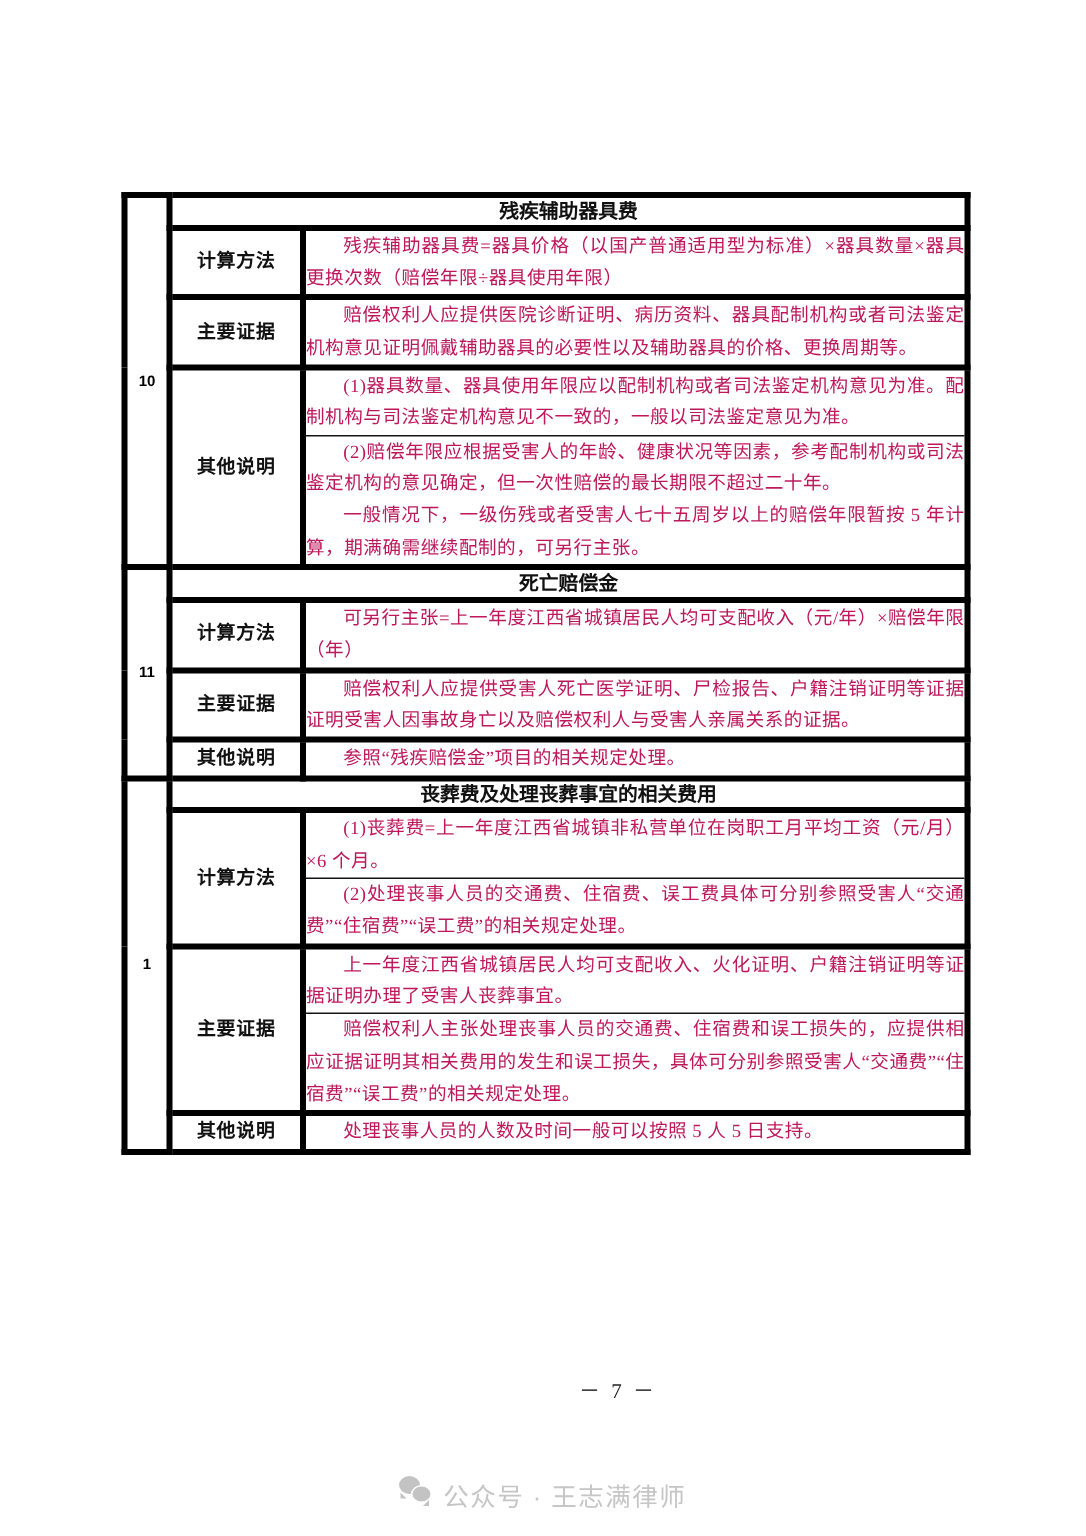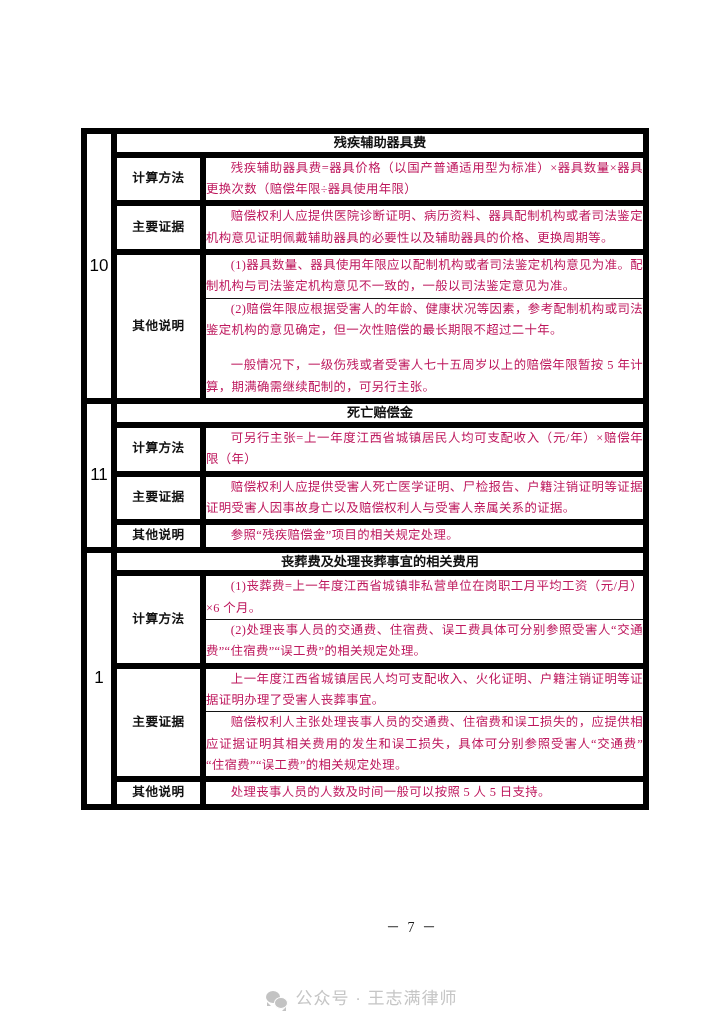--- a/index.html
+++ b/index.html
@@ -28,34 +28,34 @@
   
   .doc-table {
     position: absolute;
     left: 81px;
     top: 128px;
     width: 562px;
     border-collapse: collapse;
     table-layout: fixed;
   }
   .doc-table td {
-    border: 6px solid #000000;
+    border: 4px solid #000000;
     padding: 0;
     vertical-align: middle;
   }
 
   .col-idx   { width: 30px; }
   .col-label { width: 89px; }
   .col-body  { width: 443px; }
 
   .idx-cell {
     text-align: center;
     font-family: "Liberation Sans", "DejaVu Sans", sans-serif;
-    font-weight: normal;
-    font-size: 17px;
+    font-weight: bold;
+    font-size: 10px;
     color: #000;
     letter-spacing: 0;
   }
 
   .group-title {
     text-align: center;
     font-family: "Liberation Sans", "DejaVu Sans", sans-serif;
     font-weight: bold;
     font-size: 13.2px;
     color: #111;
@@ -82,21 +82,21 @@
     color: #be185d;
     padding: 4px 4px 5px 5px;
     text-align: justify;
     text-justify: inter-ideograph;
     letter-spacing: 0.35px;
   }
   .body-cell p {
     margin: 0;
     text-indent: 2em;
   }
-  .body-cell p + p { margin-top: 14px; }
+  .body-cell p + p { margin-top: 0px; }
 
   
   .subtable {
     width: 100%;
     border-collapse: collapse;
     table-layout: fixed;
   }
   .subtable td {
     border: 0;
     border-bottom: 1px solid #141414;
@@ -119,21 +119,21 @@
     letter-spacing: 2px;
   }
   .page-number .pn-inner { padding-left: 100px; }
 
   .watermark {
     position: absolute;
     left: 0;
     top: 984px;
     width: 724px;
     display: flex;
-    align-items: flex-end;
+    align-items: flex-start;
     justify-content: center;
     gap: 7px;
     color: #c3c3c3;
   }
   .wm-icon {
     width: 22px;
     height: 18px;
     position: relative;
     display: inline-block;
     flex: 0 0 auto;

